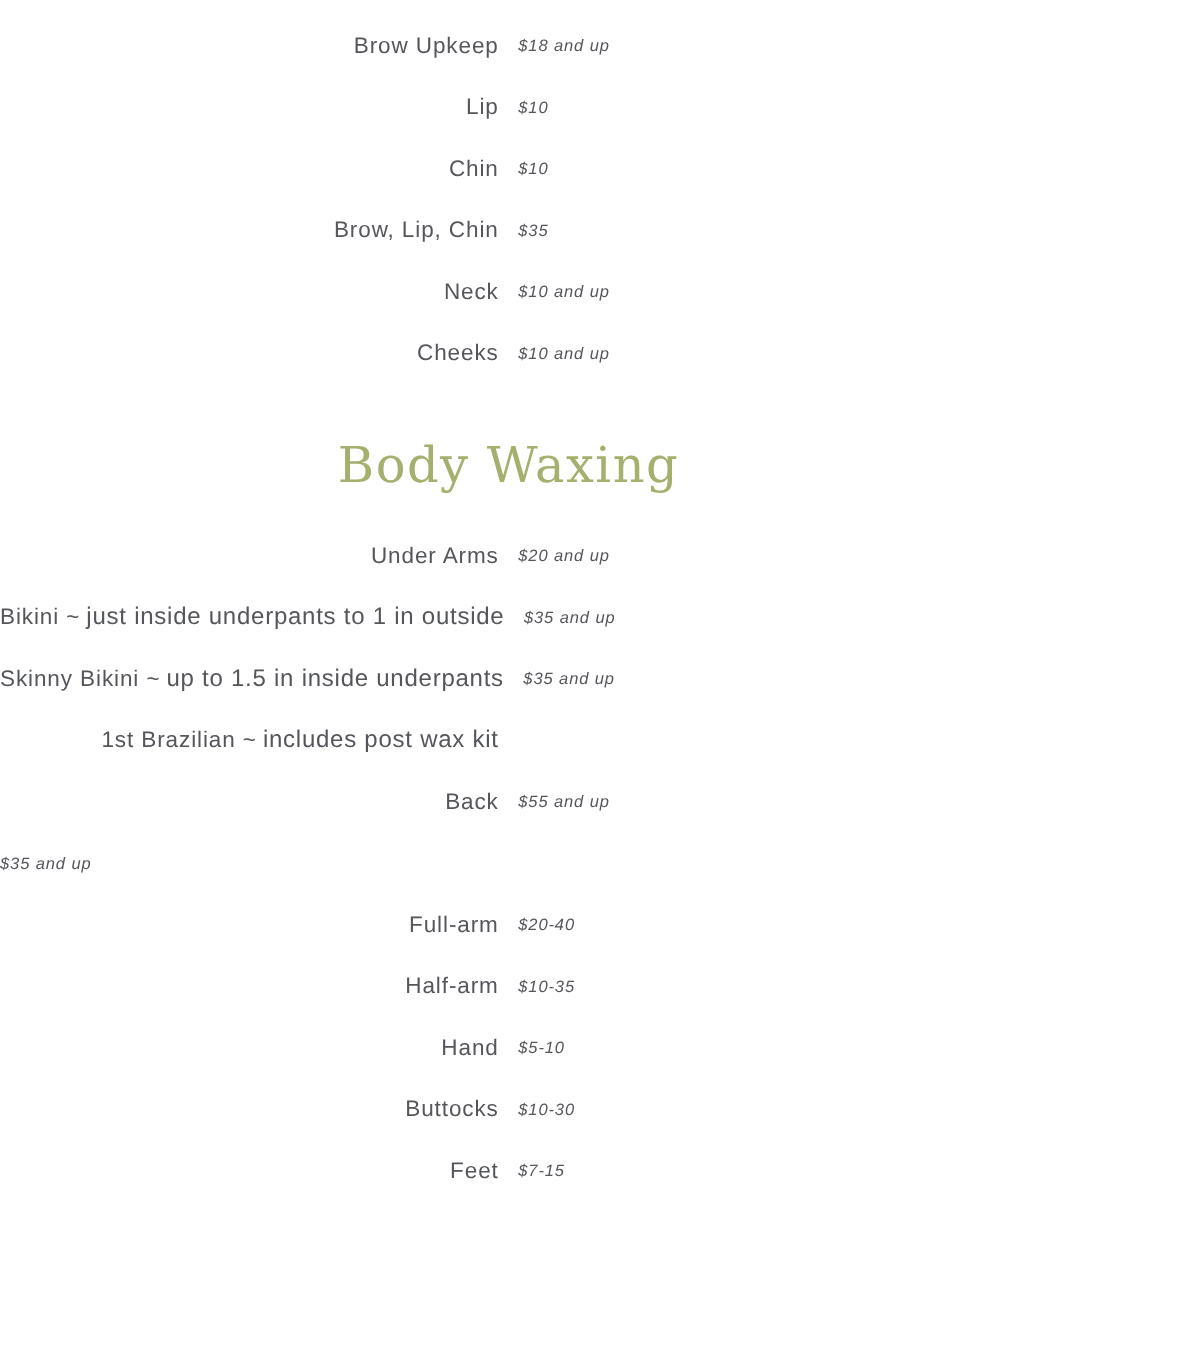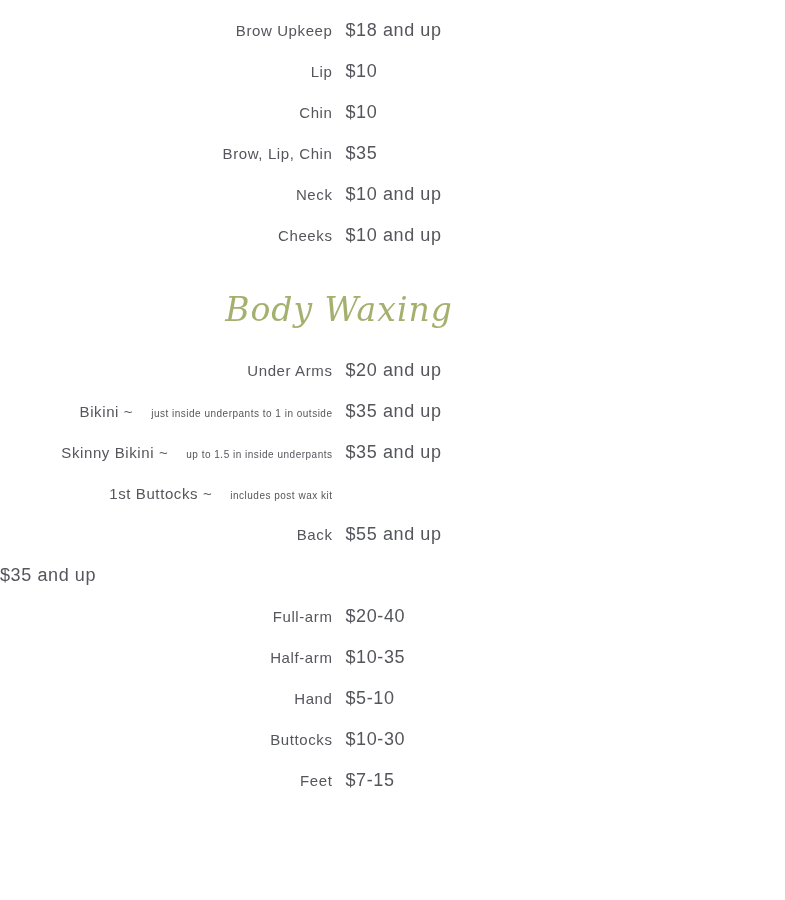--- a/index.html
+++ b/index.html
@@ -31,36 +31,36 @@
     align-items: center;
   }
   .cell-label {
     text-align: right;
     font-size: 15px;
     letter-spacing: 0.6px;
     white-space: nowrap;
   }
   .cell-price {
     text-align: left;
-    font-size: 18px;
+    font-size: 11px;
     letter-spacing: 0.6px;
     white-space: nowrap;
+    font-style: italic;
   }
   .service-note {
-    font-size: 10px;
+    font-size: 16px;
     letter-spacing: 0.5px;
-    margin-left: 18px;
+    margin-left: 4px;
   }
   .section-heading {
     margin: 30px 0 16px 0;
     height: 48px;
     line-height: 48px;
     text-align: center;
     font-family: "DejaVu Serif", serif;
-    font-style: italic;
     font-weight: normal;
     font-size: 33px;
     letter-spacing: 1px;
     color: #a4b06e;
   }
 </style>
 </head>
 <body>
 
 <div class="page">
@@ -98,21 +98,21 @@
       </div>
       <div class="row">
         <div class="cell-label"><span>Bikini ~</span><span class="service-note">just inside underpants to 1 in outside</span></div>
         <div class="cell-price">$35 and up</div>
       </div>
       <div class="row">
         <div class="cell-label"><span>Skinny Bikini ~</span><span class="service-note">up to 1.5 in inside underpants</span></div>
         <div class="cell-price">$35 and up</div>
       </div>
       <div class="row">
-        <div class="cell-label"><span>1st Buttocks ~</span><span class="service-note">includes post wax kit</span></div>
+        <div class="cell-label"><span>1st Brazilian ~</span><span class="service-note">includes post wax kit</span></div>
       </div>
       <div class="row">
         <div class="cell-label"><span>Back</span></div>
         <div class="cell-price">$55 and up</div>
       </div>
       <div class="row">
         <div class="cell-price">$35 and up</div>
       </div>
       <div class="row">
         <div class="cell-label"><span>Full-arm</span></div>

